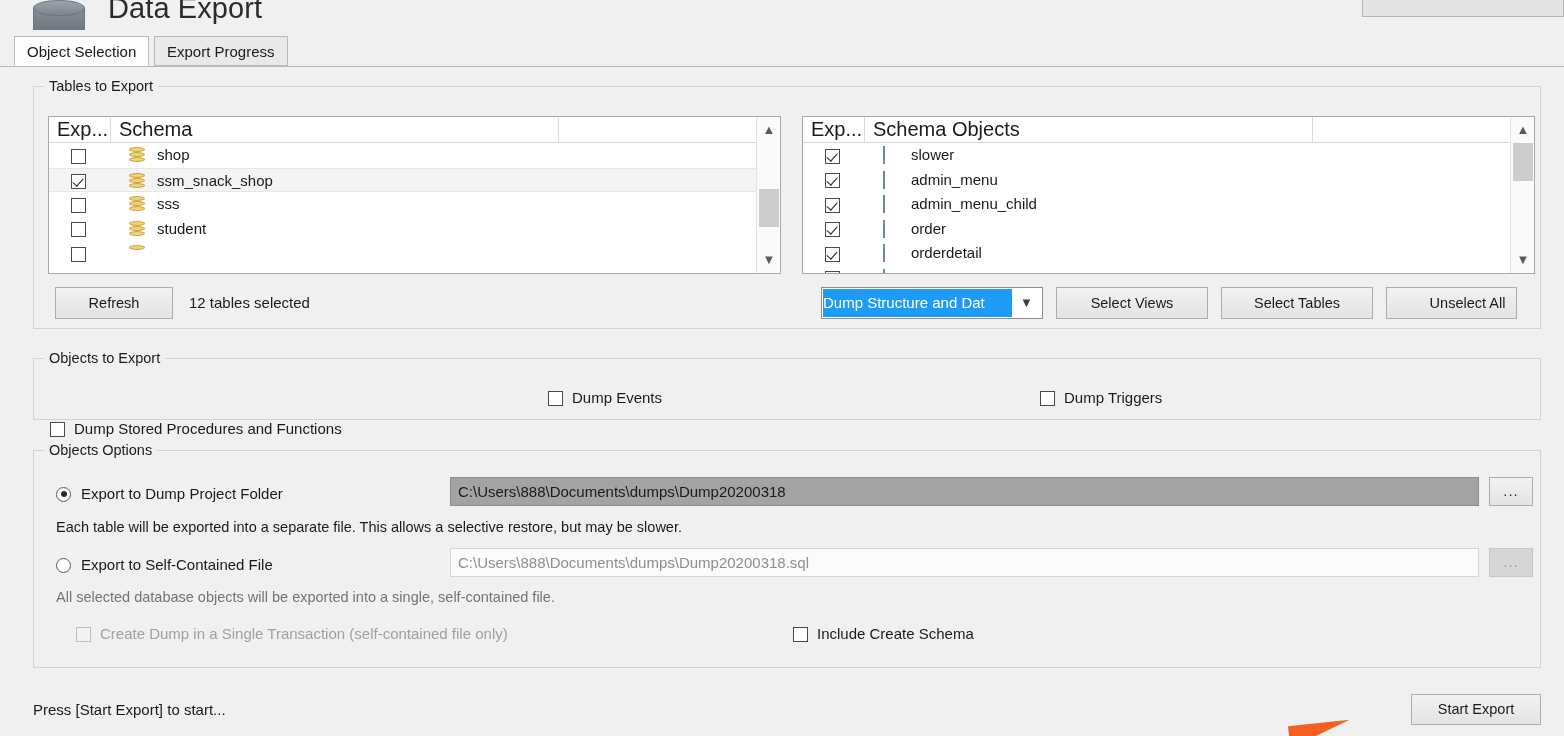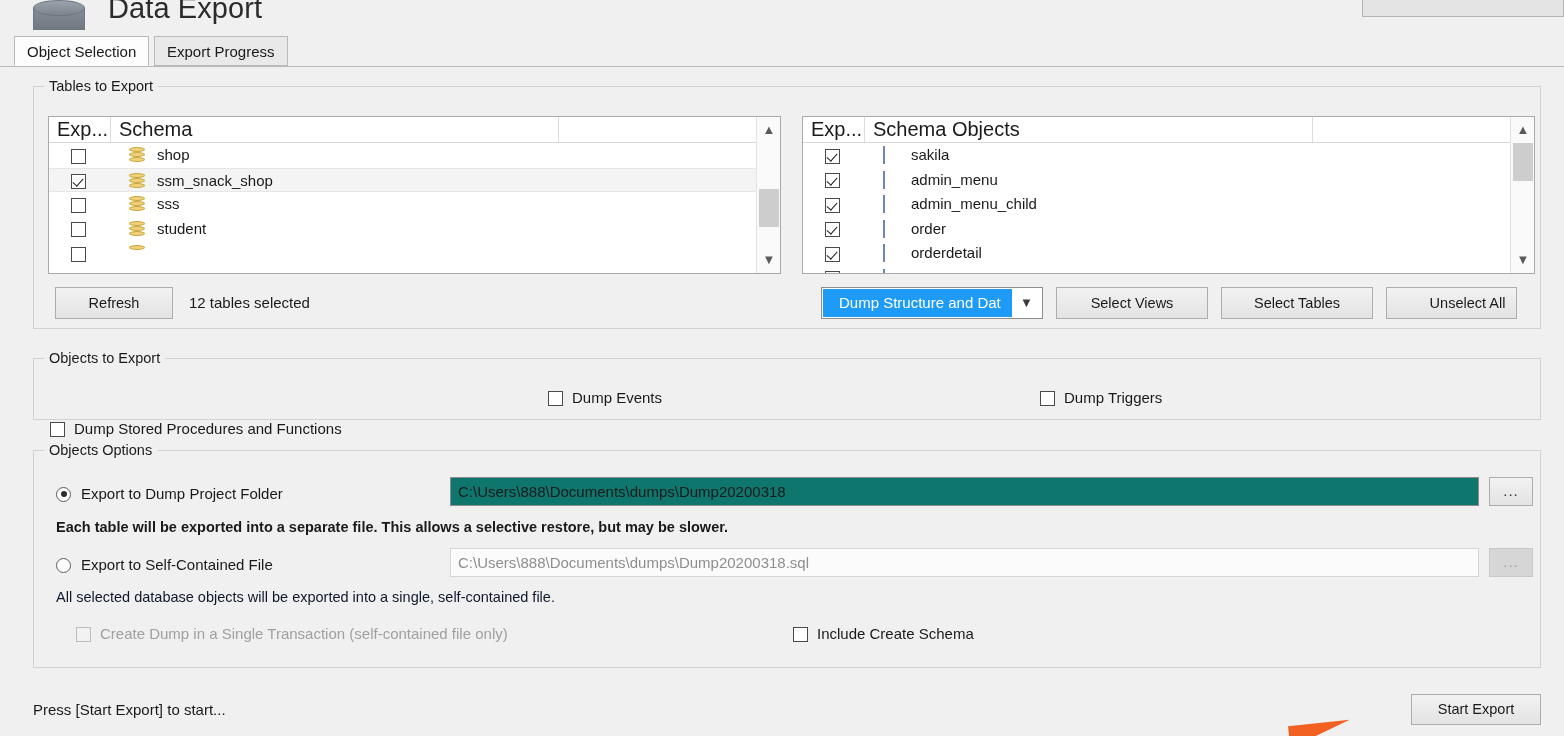--- a/index.html
+++ b/index.html
@@ -347,21 +347,21 @@
     box-sizing: border-box;
   }
   #combo-dump-type .val {
     position: absolute;
     left: 1px; top: 1px;
     width: 189px; height: 28px;
     line-height: 28px;
     background: #1d9bf7;
     color: #ffffff;
     font-size: 15px;
-    padding-left: 16px;
+    padding-left: 0;
     box-sizing: border-box;
     overflow: hidden;
     white-space: nowrap;
   }
   #combo-dump-type .chev {
     position: absolute;
     right: 1px; top: 1px;
     width: 29px; height: 28px;
     background: #ffffff;
     line-height: 28px;
@@ -397,21 +397,21 @@
     line-height: 18px;
   }
   .radio-row .rb { margin-right: 10px; }
   .radio-row span.lbl { vertical-align: middle; }
   #radio-folder { left: 56px; top: 484px; }
   #radio-file { left: 56px; top: 555px; }
 
   .path-input {
     position: absolute;
     height: 29px;
-    background: #0f766e;
+    background: #a3a3a3;
     border: 1px solid #8d8d8d;
     box-sizing: border-box;
     line-height: 27px;
     padding-left: 7px;
     font-size: 15px;
     color: #1a1a1a;
     overflow: hidden;
     white-space: nowrap;
   }
   .path-input.disabled {
@@ -421,22 +421,22 @@
   }
   #input-folder { left: 450px; top: 477px; width: 1029px; }
   #input-file { left: 450px; top: 548px; width: 1029px; }
 
   .hint {
     position: absolute;
     font-size: 14.5px;
     color: #1a1a1a;
     white-space: nowrap;
   }
-  .hint.dim { color: #0f172a; }
-  #hint-folder { left: 56px; top: 519px; font-weight: bold; }
+  .hint.dim { color: #737373; }
+  #hint-folder { left: 56px; top: 519px; }
   #hint-file { left: 56px; top: 589px; }
 
   
   #status-text {
     position: absolute;
     left: 33px; top: 701px;
     font-size: 15px;
     color: #1a1a1a;
     white-space: nowrap;
   }
@@ -515,21 +515,21 @@
 <div class="listbox" id="list-objects">
   <div class="lb-header">
     <div class="col c1">Exp...</div>
     <div class="col c2">Schema Objects</div>
     <div class="col c3"></div>
   </div>
   <div class="lb-rows">
     <div class="lb-row">
       <span class="cbx"><span class="cb checked"></span></span>
       <span class="rowicon"><span class="ic-tbl"></span></span>
-      <span class="rowlabel">sakila</span>
+      <span class="rowlabel">slower</span>
     </div>
     <div class="lb-row">
       <span class="cbx"><span class="cb checked"></span></span>
       <span class="rowicon"><span class="ic-tbl"></span></span>
       <span class="rowlabel">admin_menu</span>
     </div>
     <div class="lb-row">
       <span class="cbx"><span class="cb checked"></span></span>
       <span class="rowicon"><span class="ic-tbl"></span></span>
       <span class="rowlabel">admin_menu_child</span>

